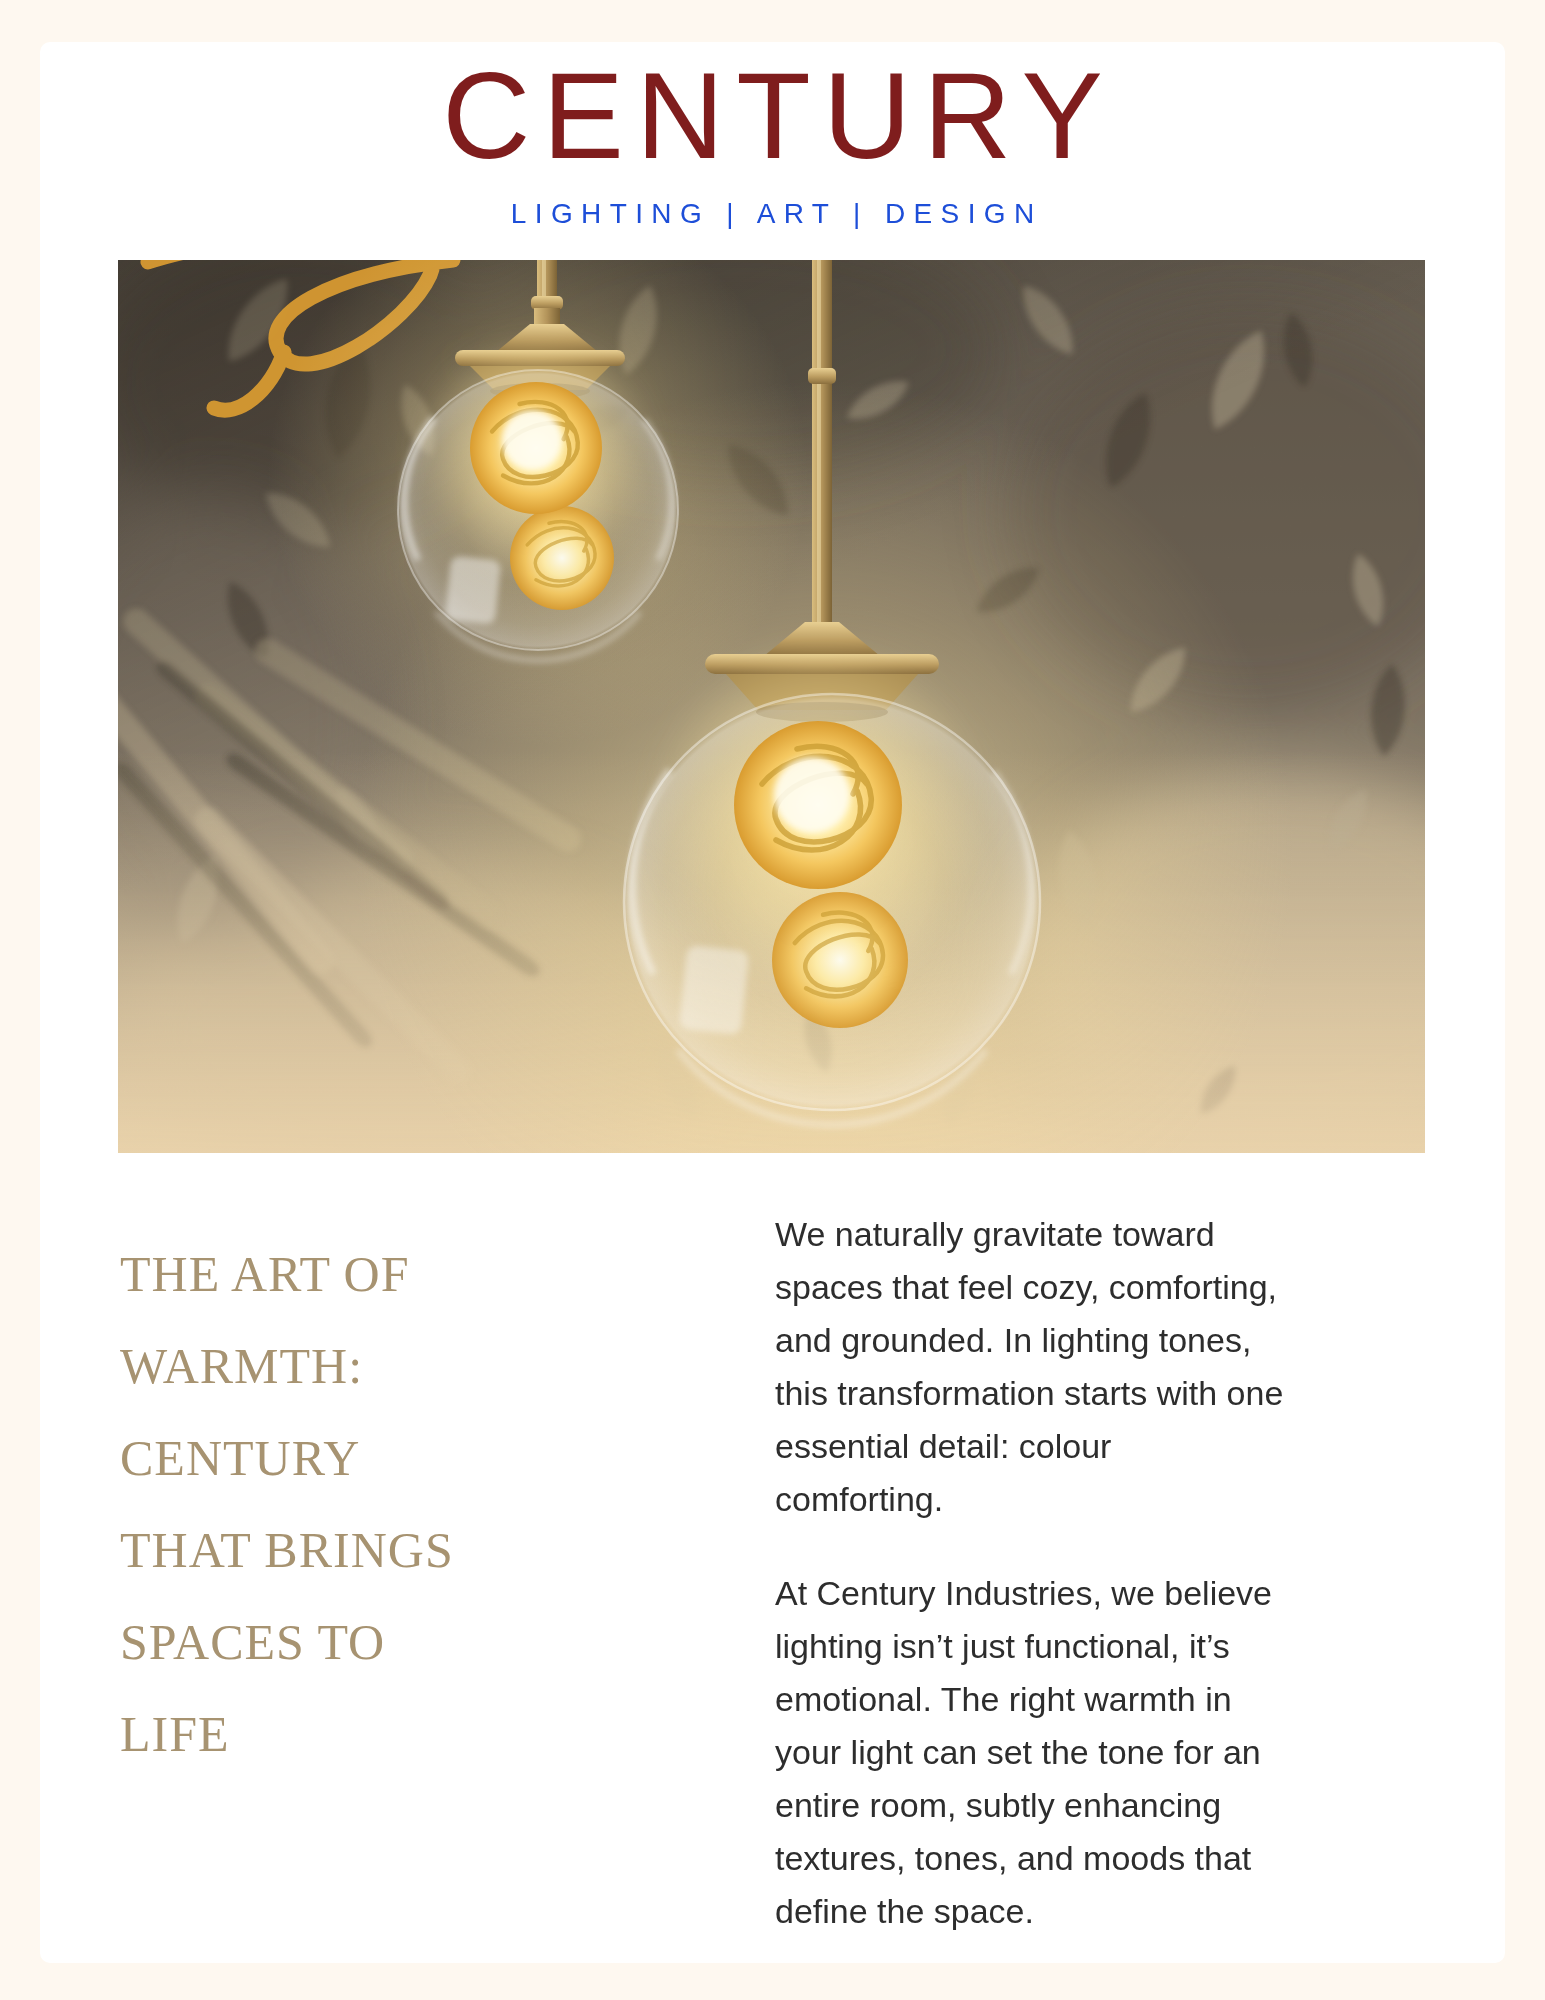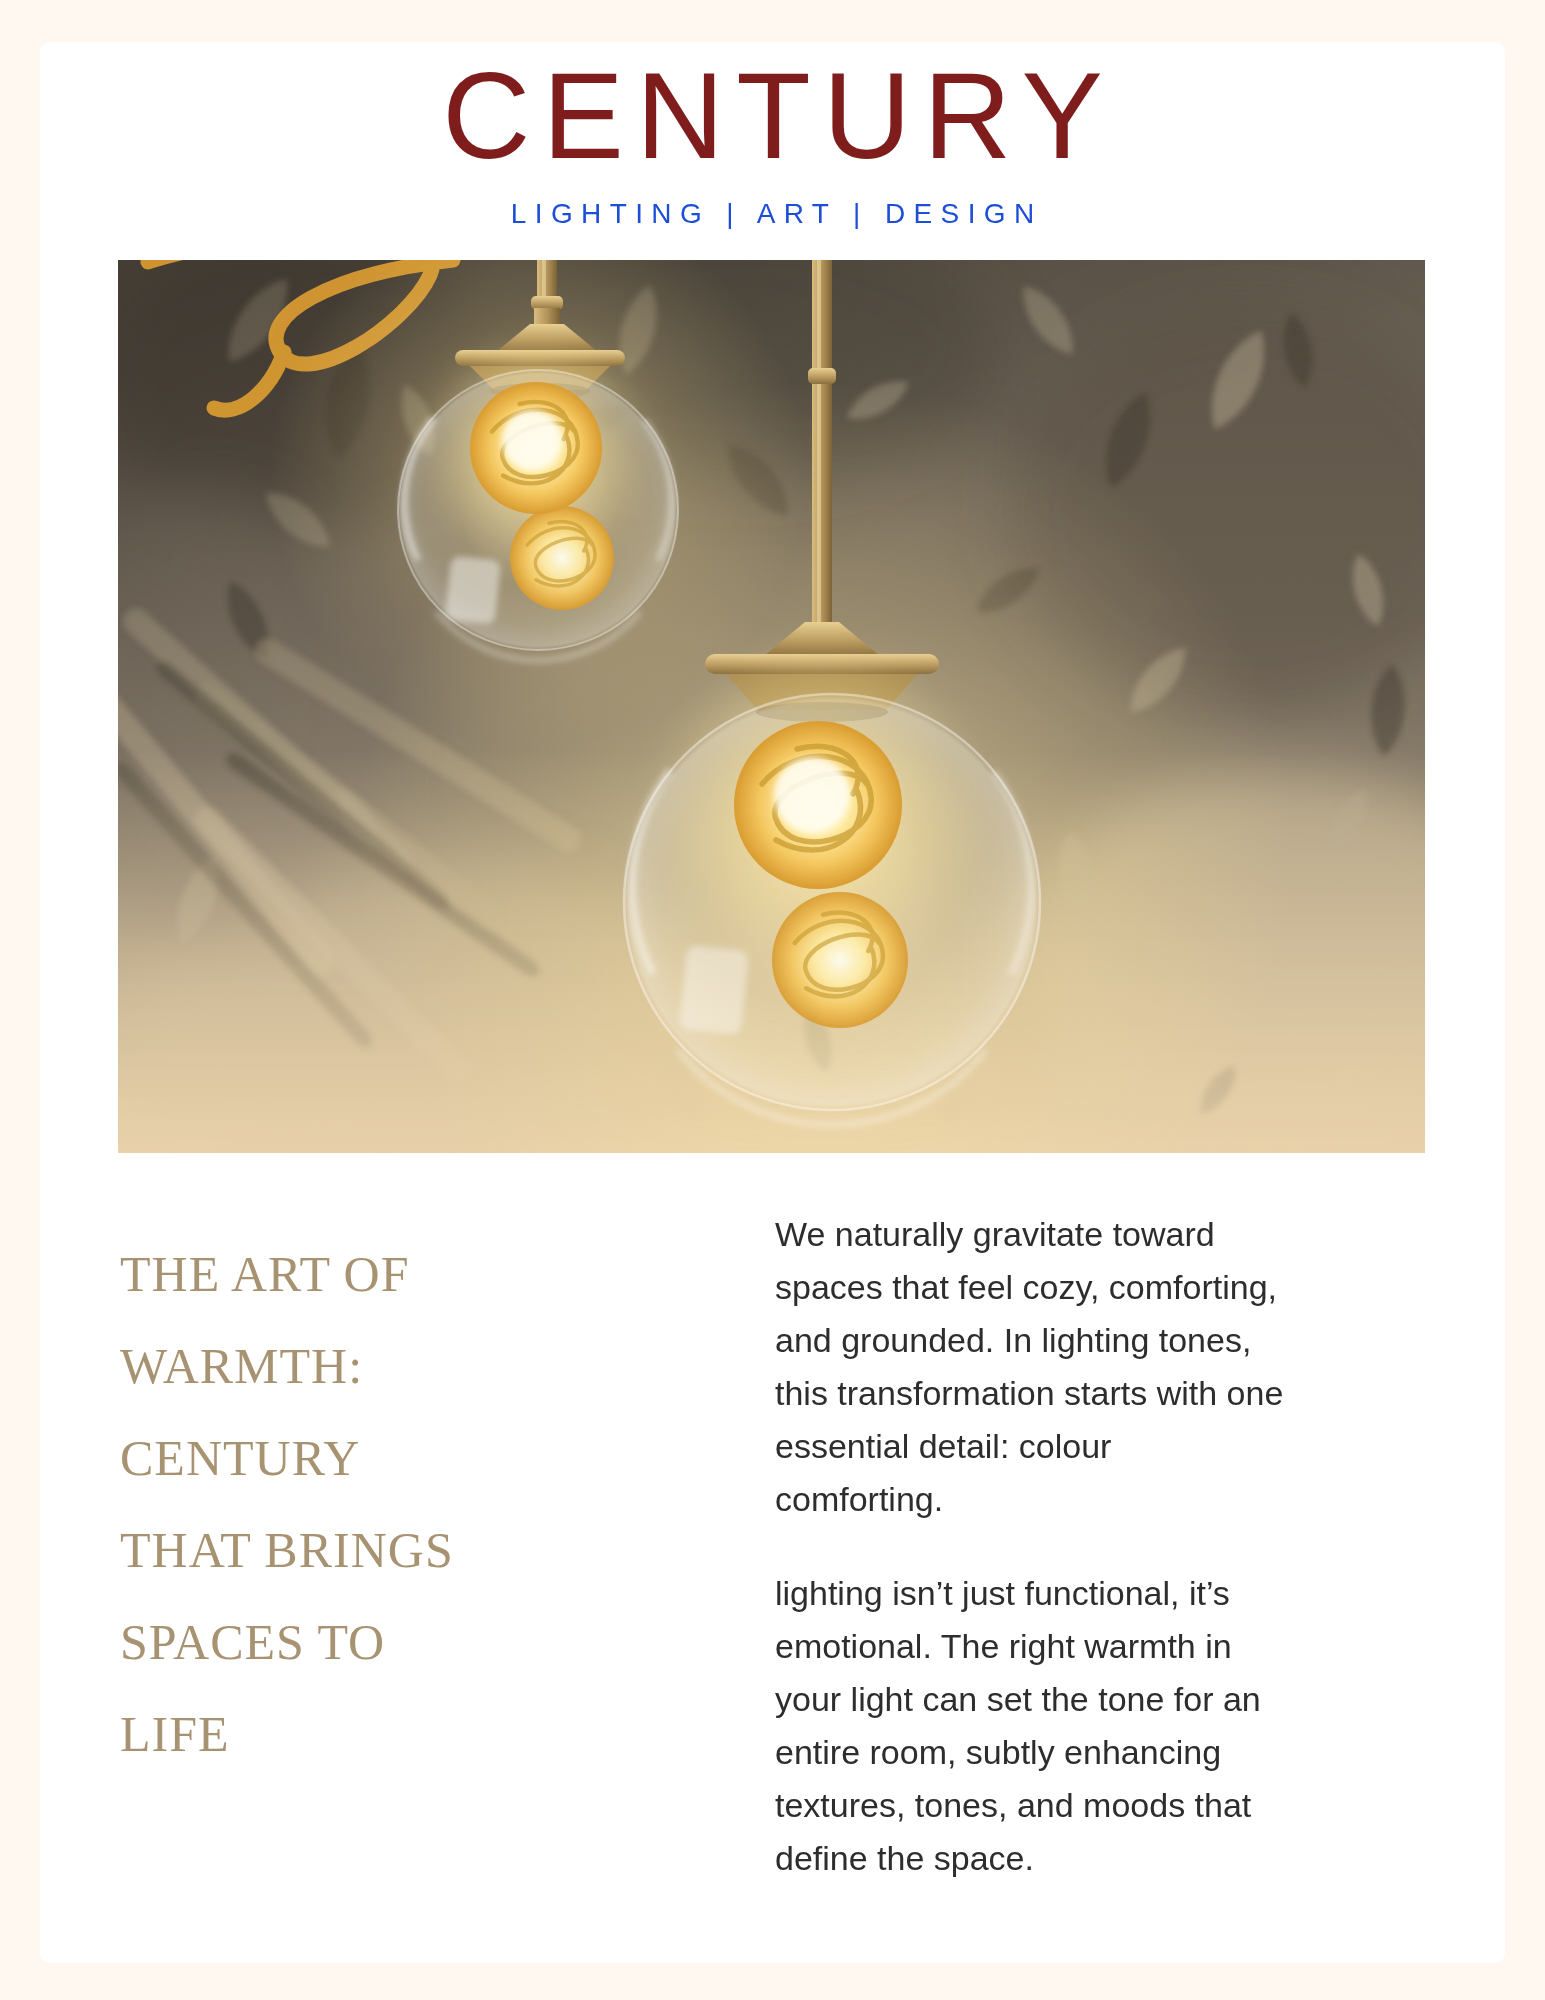--- a/index.html
+++ b/index.html
@@ -255,20 +255,21 @@
     <div class="bodycol">
       <p class="para">
         <span class="bl">We naturally gravitate toward</span>
         <span class="bl">spaces that feel cozy, comforting,</span>
         <span class="bl">and grounded. In lighting tones,</span>
         <span class="bl">this transformation starts with one</span>
         <span class="bl">essential detail: colour</span>
         <span class="bl">comforting.</span>
       </p>
       <p class="para">
+        <span class="bl">At Century Industries, we believe</span>
         <span class="bl">lighting isn’t just functional, it’s</span>
         <span class="bl">emotional. The right warmth in</span>
         <span class="bl">your light can set the tone for an</span>
         <span class="bl">entire room, subtly enhancing</span>
         <span class="bl">textures, tones, and moods that</span>
         <span class="bl">define the space.</span>
       </p>
     </div>
 
   </div>

